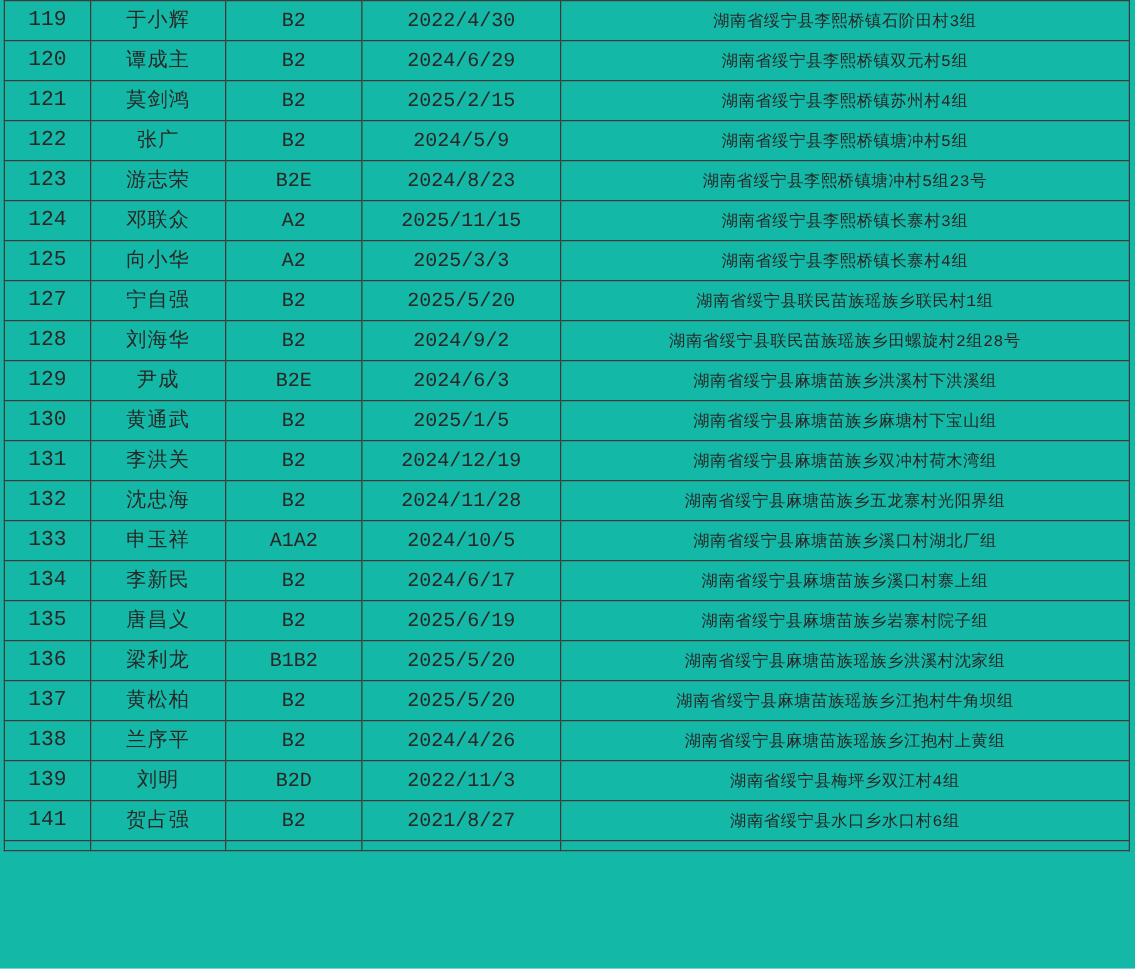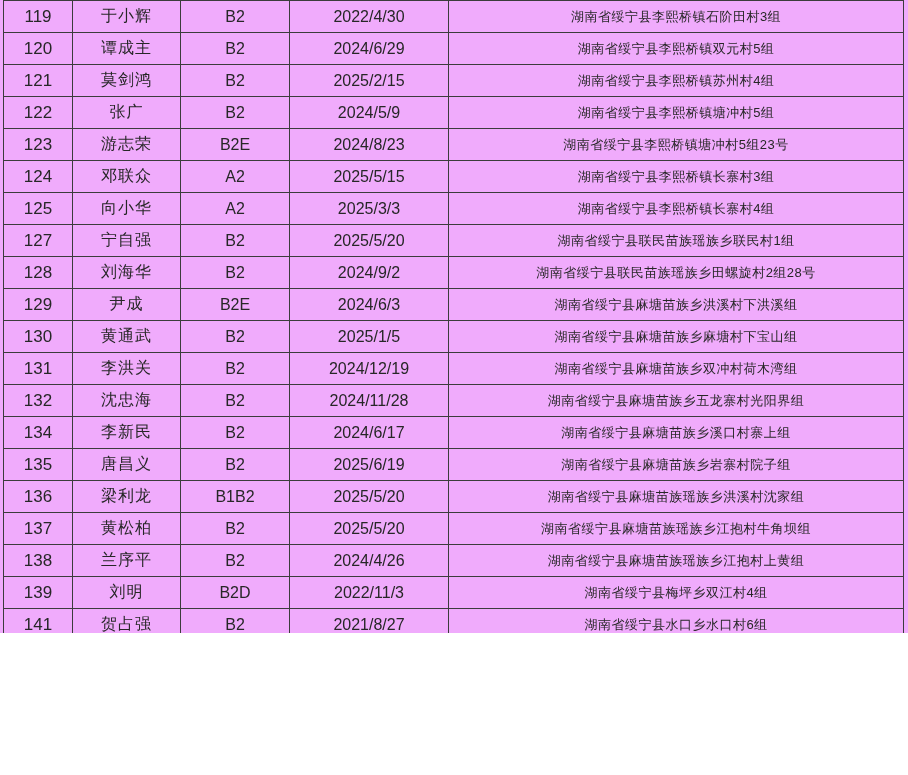--- a/index.html
+++ b/index.html
@@ -1,23 +1,23 @@
 <!DOCTYPE html>
 <html><head>
 <meta charset="utf-8">
 <style>
   * { margin: 0; padding: 0; box-sizing: border-box; }
   html, body { background: #ffffff; }
   .page {
     position: relative;
     width: 908px;
-    height: 633px;
-    background: #f0abfc;
+    height: 775px;
+    background: #14b8a6;
     overflow: hidden;
-    font-family: Liberation Sans, sans-serif;
+    font-family: Liberation Mono, monospace;
   }
   table.roster {
     position: absolute;
     left: 3px;
     top: 0;
     width: 900px;
     border-collapse: collapse;
     table-layout: fixed;
   }
   table.roster td {
@@ -82,21 +82,21 @@
     <td class="c-no">123</td>
     <td class="c-name">游志荣</td>
     <td class="c-license">B2E</td>
     <td class="c-date">2024/8/23</td>
     <td class="c-address">湖南省绥宁县李熙桥镇塘冲村5组23号</td>
   </tr>
         <tr class="row">
     <td class="c-no">124</td>
     <td class="c-name">邓联众</td>
     <td class="c-license">A2</td>
-    <td class="c-date">2025/5/15</td>
+    <td class="c-date">2025/11/15</td>
     <td class="c-address">湖南省绥宁县李熙桥镇长寨村3组</td>
   </tr>
         <tr class="row">
     <td class="c-no">125</td>
     <td class="c-name">向小华</td>
     <td class="c-license">A2</td>
     <td class="c-date">2025/3/3</td>
     <td class="c-address">湖南省绥宁县李熙桥镇长寨村4组</td>
   </tr>
         <tr class="row">
@@ -133,20 +133,27 @@
     <td class="c-license">B2</td>
     <td class="c-date">2024/12/19</td>
     <td class="c-address">湖南省绥宁县麻塘苗族乡双冲村荷木湾组</td>
   </tr>
         <tr class="row">
     <td class="c-no">132</td>
     <td class="c-name">沈忠海</td>
     <td class="c-license">B2</td>
     <td class="c-date">2024/11/28</td>
     <td class="c-address">湖南省绥宁县麻塘苗族乡五龙寨村光阳界组</td>
+  </tr>
+        <tr class="row">
+    <td class="c-no">133</td>
+    <td class="c-name">申玉祥</td>
+    <td class="c-license">A1A2</td>
+    <td class="c-date">2024/10/5</td>
+    <td class="c-address">湖南省绥宁县麻塘苗族乡溪口村湖北厂组</td>
   </tr>
         <tr class="row">
     <td class="c-no">134</td>
     <td class="c-name">李新民</td>
     <td class="c-license">B2</td>
     <td class="c-date">2024/6/17</td>
     <td class="c-address">湖南省绥宁县麻塘苗族乡溪口村寨上组</td>
   </tr>
         <tr class="row">
     <td class="c-no">135</td>

